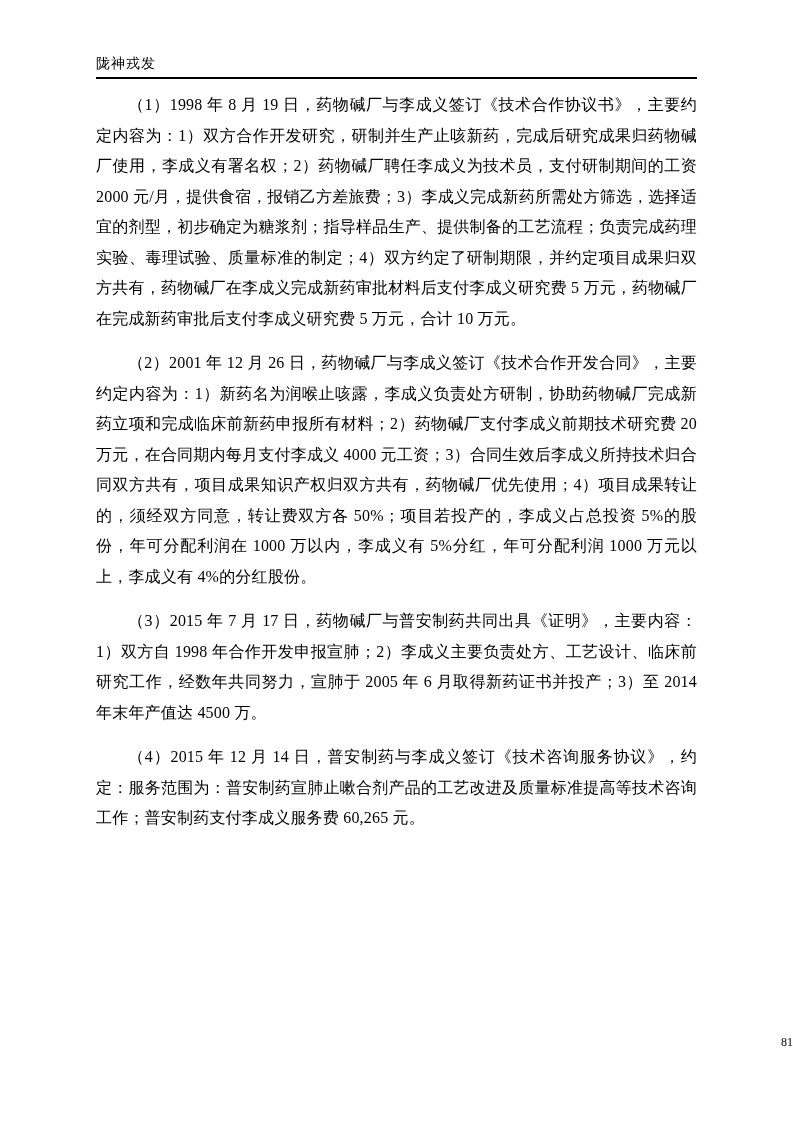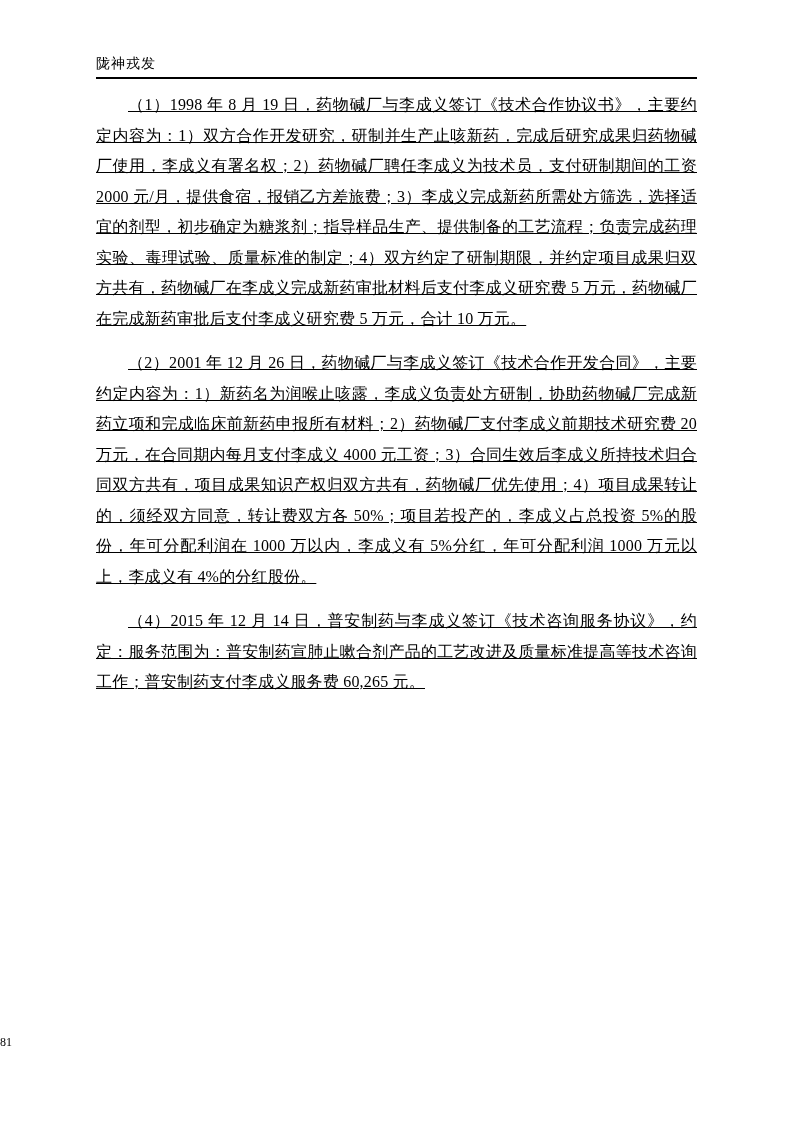--- a/index.html
+++ b/index.html
@@ -27,52 +27,52 @@
     padding-bottom: 3px;
     border-bottom: 2px solid #000000;
   }
   .header .left { letter-spacing: 1px; }
   .header .right { letter-spacing: 0.5px; }
   .body {
     position: absolute;
     top: 90px;
     left: 96px;
     width: 601px;
-    text-decoration: underline;
   }
   .body p {
     font-size: 16px;
     line-height: 30.5px;
     text-align: justify;
     text-indent: 2em;
     margin-bottom: 14px;
     word-break: break-all;
     letter-spacing: 0.2px;
   }
   .footer {
     position: absolute;
     bottom: 72px;
     left: 0;
     width: 100%;
-    text-align: left;
+    text-align: right;
     font-size: 12px;
   }
 </style>
 </head>
 <body>
 
 <div class="page">
 
   <div class="header">
     <span class="left">陇神戎发</span>
   </div>
 
   <div class="body">
     <p>（1）1998 年 8 月 19 日，药物碱厂与李成义签订《技术合作协议书》，主要约定内容为：1）双方合作开发研究，研制并生产止咳新药，完成后研究成果归药物碱厂使用，李成义有署名权；2）药物碱厂聘任李成义为技术员，支付研制期间的工资 2000 元/月，提供食宿，报销乙方差旅费；3）李成义完成新药所需处方筛选，选择适宜的剂型，初步确定为糖浆剂；指导样品生产、提供制备的工艺流程；负责完成药理实验、毒理试验、质量标准的制定；4）双方约定了研制期限，并约定项目成果归双方共有，药物碱厂在李成义完成新药审批材料后支付李成义研究费 5 万元，药物碱厂在完成新药审批后支付李成义研究费 5 万元，合计 10 万元。</p>
     <p>（2）2001 年 12 月 26 日，药物碱厂与李成义签订《技术合作开发合同》，主要约定内容为：1）新药名为润喉止咳露，李成义负责处方研制，协助药物碱厂完成新药立项和完成临床前新药申报所有材料；2）药物碱厂支付李成义前期技术研究费 20 万元，在合同期内每月支付李成义 4000 元工资；3）合同生效后李成义所持技术归合同双方共有，项目成果知识产权归双方共有，药物碱厂优先使用；4）项目成果转让的，须经双方同意，转让费双方各 50%；项目若投产的，李成义占总投资 5%的股份，年可分配利润在 1000 万以内，李成义有 5%分红，年可分配利润 1000 万元以上，李成义有 4%的分红股份。</p>
+    <p>（3）2015 年 7 月 17 日，药物碱厂与普安制药共同出具《证明》，主要内容：1）双方自 1998 年合作开发申报宣肺；2）李成义主要负责处方、工艺设计、临床前研究工作，经数年共同努力，宣肺于 2005 年 6 月取得新药证书并投产；3）至 2014 年末年产值达 4500 万。</p>
     <p>（4）2015 年 12 月 14 日，普安制药与李成义签订《技术咨询服务协议》，约定：服务范围为：普安制药宣肺止嗽合剂产品的工艺改进及质量标准提高等技术咨询工作；普安制药支付李成义服务费 60,265 元。</p>
   </div>
 
   <div class="footer">
     <span>81</span>
   </div>
 
 </div>
 
 </body></html>

